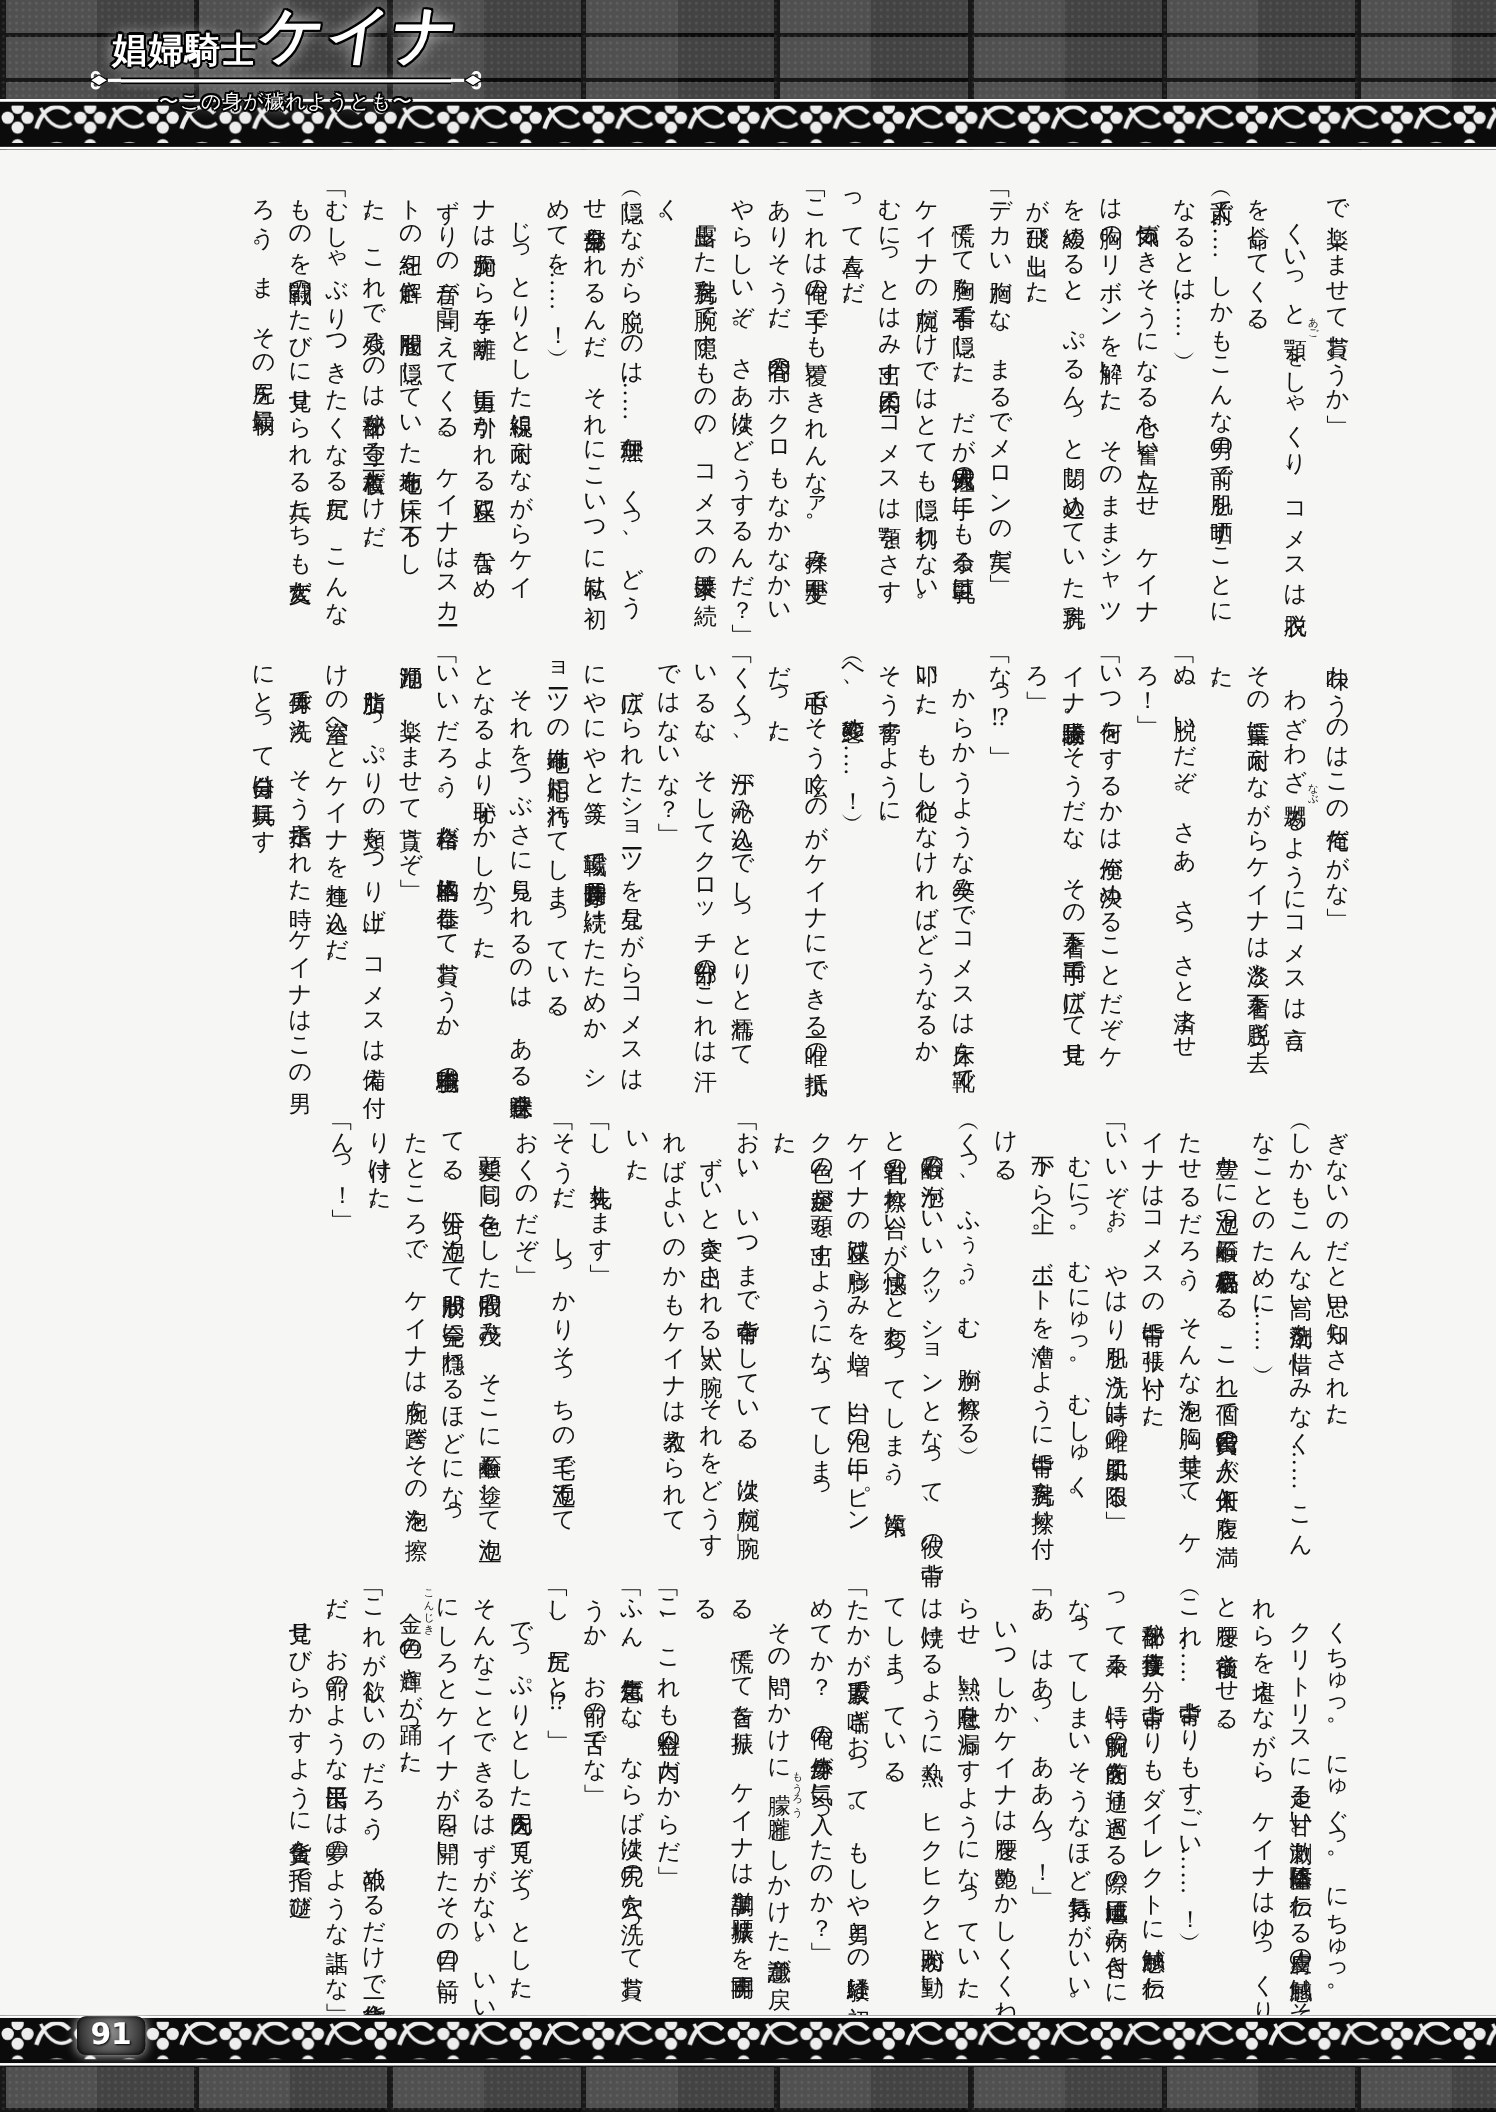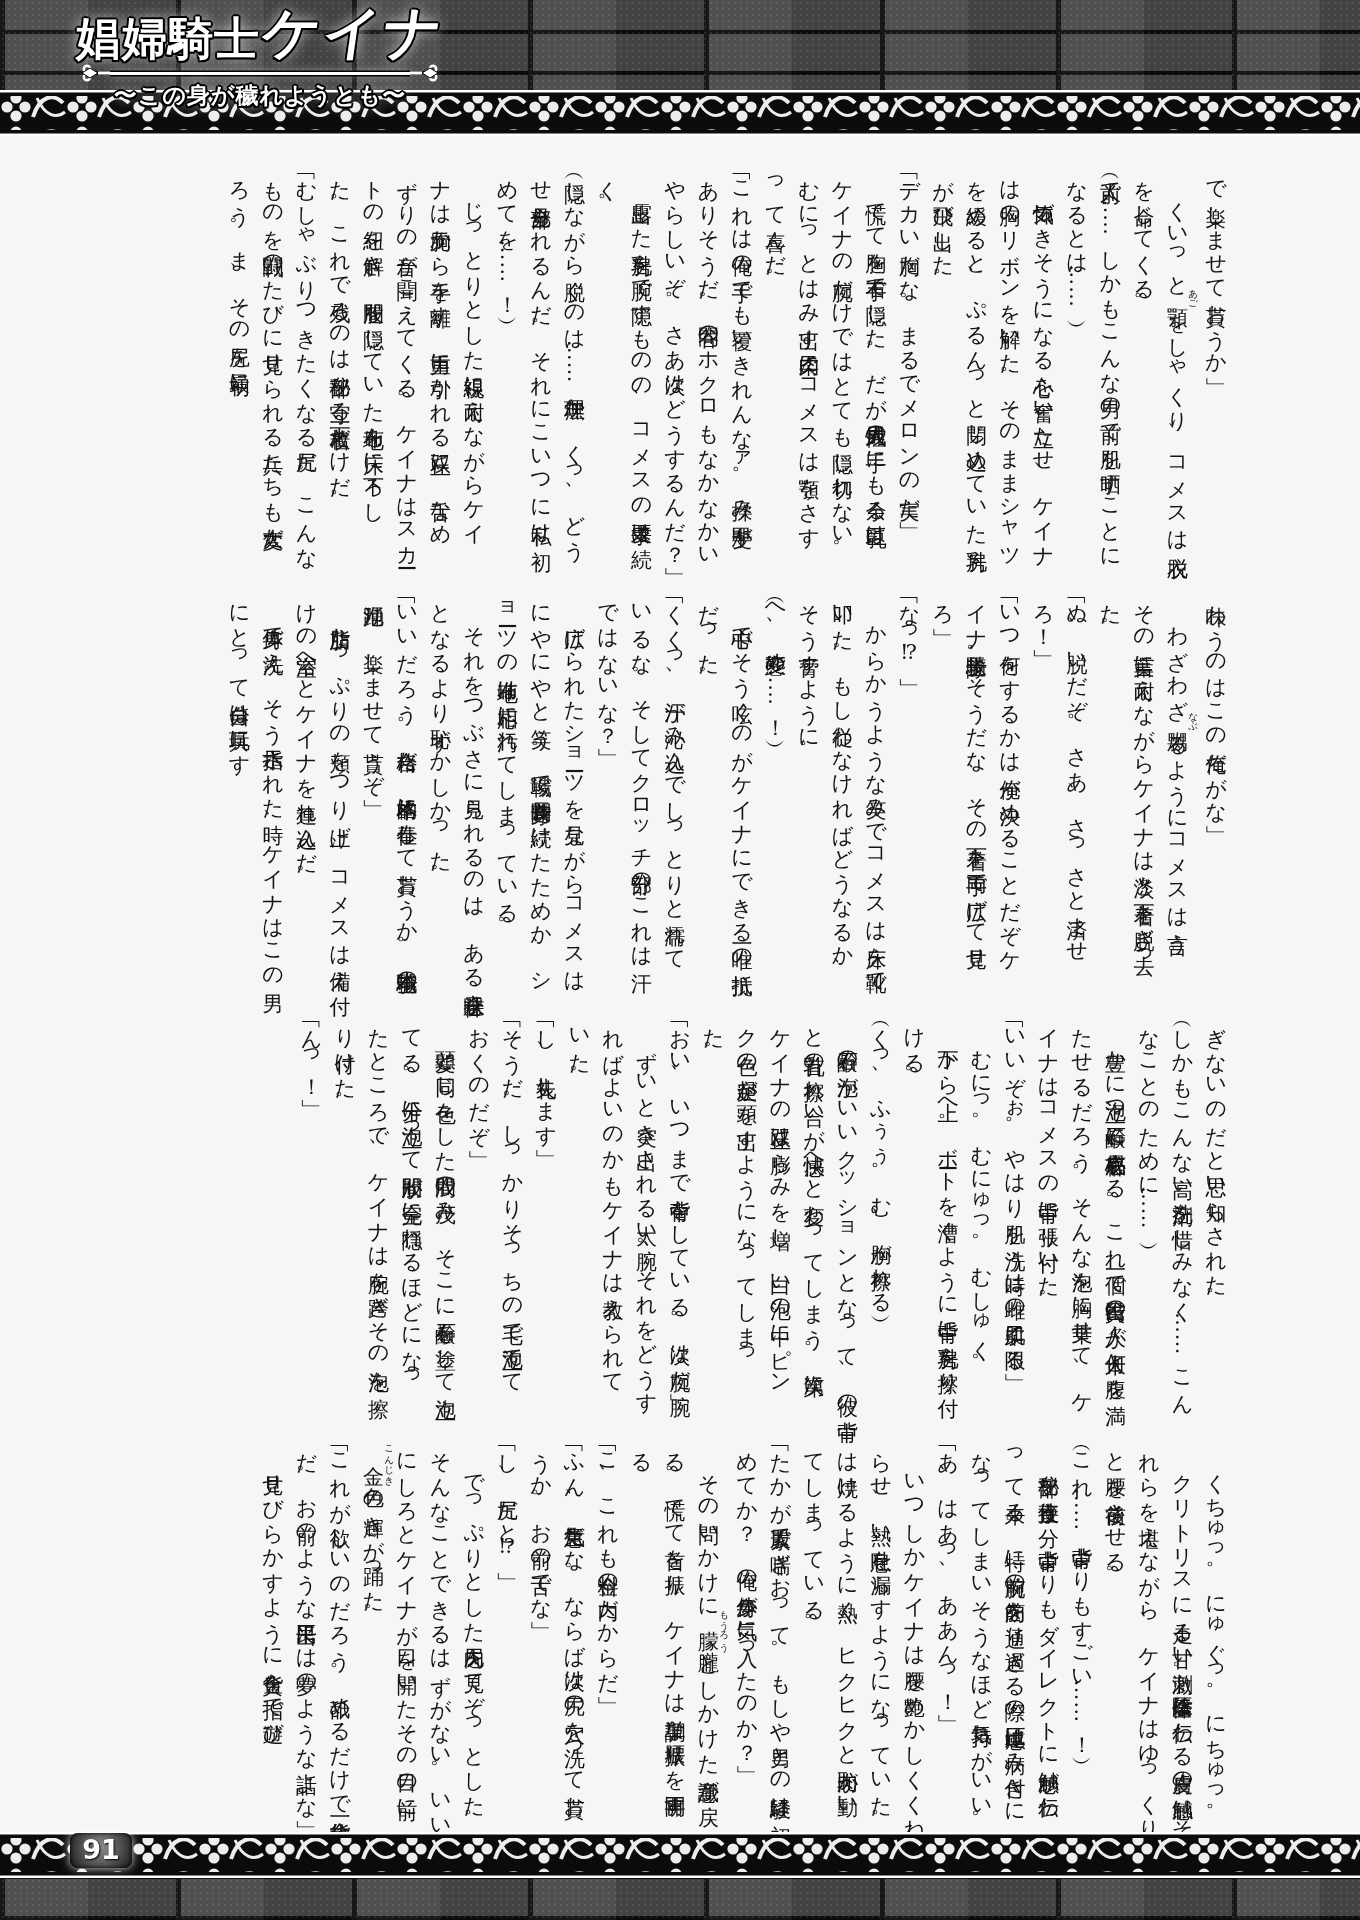--- a/index.html
+++ b/index.html
@@ -22,26 +22,26 @@
     text-align:center;font-family:"DejaVu Sans", sans-serif;
   }
   .outlined{
     color:#ffffff;
     text-shadow:
       2px 0 0 #000,-2px 0 0 #000,0 2px 0 #000,0 -2px 0 #000,
       1.5px 1.5px 0 #000,-1.5px 1.5px 0 #000,1.5px -1.5px 0 #000,-1.5px -1.5px 0 #000,
       0 0 14px rgba(255,255,255,0.95);
   }
   .title-line{display:flex;align-items:flex-end;justify-content:center;gap:3px;line-height:1;}
-  .title-prefix{font-size:45px;font-weight:bold;letter-spacing:1px;}
+  .title-prefix{font-size:32px;font-weight:bold;letter-spacing:1px;}
   .title-kana{font-size:57px;font-weight:bold;transform:skewX(-8deg);display:inline-block;letter-spacing:2px;}
   .ornament{display:flex;align-items:center;margin:3px 6px 1px 6px;height:18px;}
   .orn-line{flex:1;height:3px;background:#fff;box-shadow:0 1.5px 0 #000,0 -1.5px 0 #000,0 0 8px rgba(255,255,255,.8);}
   .orn-end{flex:0 0 auto;display:block;}
-  .subtitle{font-size:23px;font-weight:bold;letter-spacing:1px;line-height:1.1;}
+  .subtitle{font-size:18px;font-weight:normal;letter-spacing:1px;line-height:1.1;}
 
   
   .strip{position:absolute;left:0;width:1264px;height:46px;z-index:5;}
   .strip-top{top:90px;}
   .strip-bottom{top:1832px;}
   .strip svg{display:block;}
   .page-badge{
     position:absolute;left:70px;top:1px;z-index:6;
     min-width:46px;padding:2px 8px 3px 8px;text-align:center;
     font-family:"DejaVu Sans", sans-serif;font-size:27px;font-weight:bold;color:#fff;

